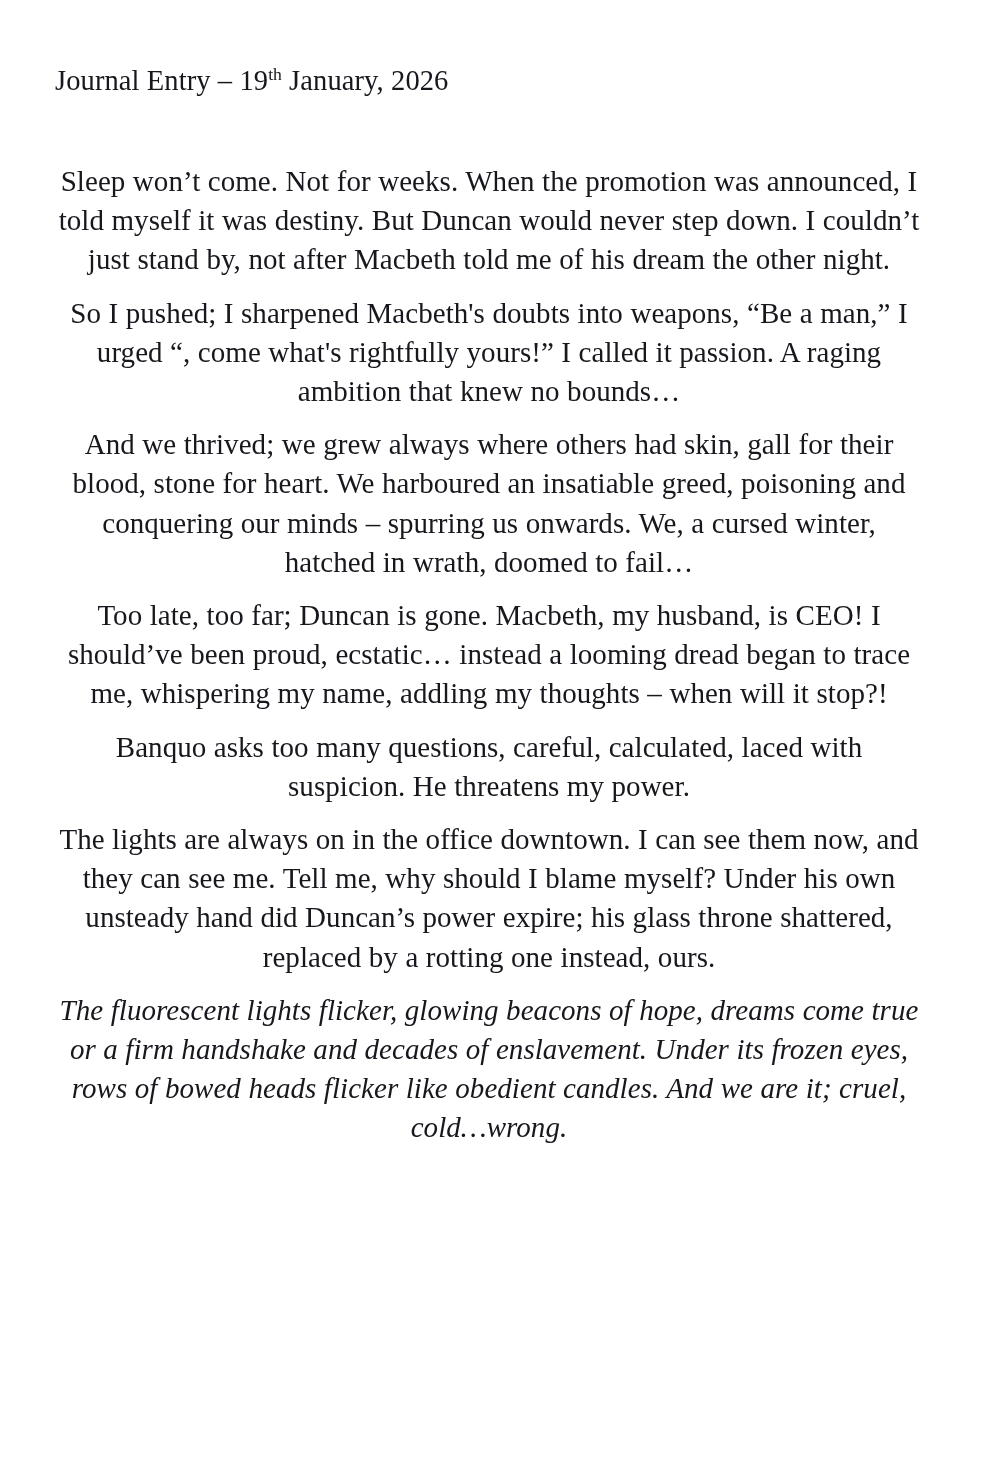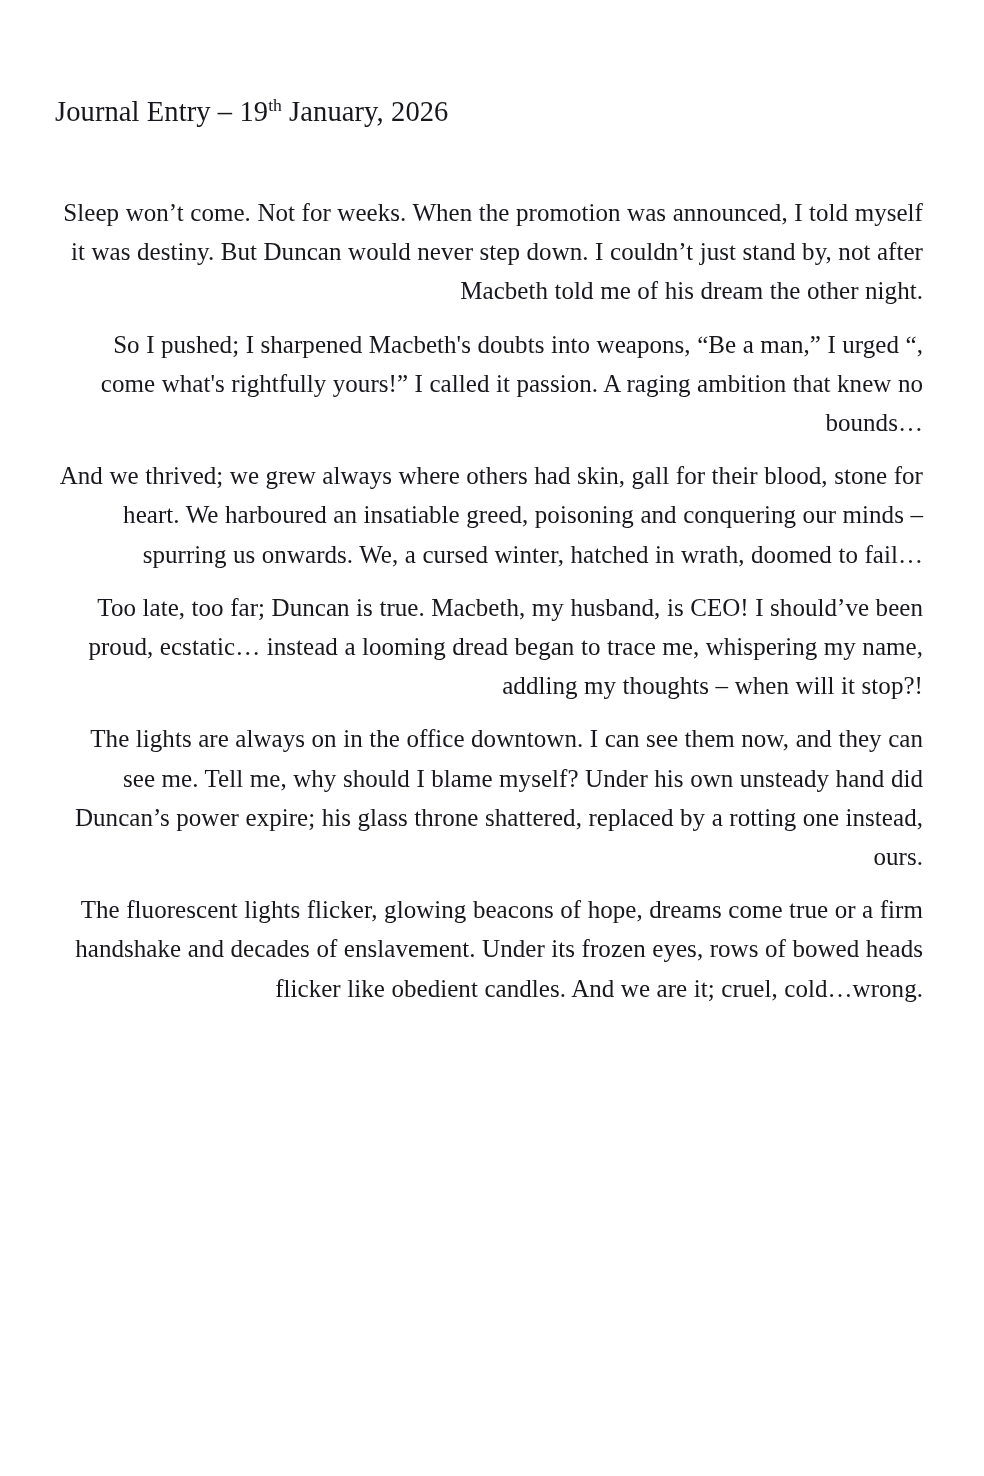--- a/index.html
+++ b/index.html
@@ -32,63 +32,65 @@
     left: 55px;
     top: 0;
     width: 868px;
   }
 
   .doc-title {
     font-size: 28.5px;
     line-height: 38px;
     font-weight: 400;
     margin: 0;
-    padding-top: 93px;
+    padding-top: 62px;
     letter-spacing: 0.1px;
     white-space: nowrap;
   }
 
   .doc-title sup {
     font-size: 0.62em;
     vertical-align: super;
     line-height: 0;
     letter-spacing: 0;
   }
 
   .body-text {
     margin-top: 62px;
   }
 
   p.para {
     margin: 0 0 14px 0;
-    font-size: 25px;
+    font-size: 29px;
     line-height: 39.2px;
-    text-align: right;
+    text-align: center;
     letter-spacing: 0.05px;
     word-spacing: 0.2px;
     hyphens: none;
   }
 
   p.para:last-child {
     margin-bottom: 4px;
+    font-style: italic;
   }
 </style>
 </head>
 <body>
 
 <div id="page">
 
   <div id="doc-body">
 
     <h1 class="doc-title"><span>Journal Entry – 19</span><sup>th</sup><span> January, 2026</span></h1>
 
     <div class="body-text">
       <p class="para">Sleep won’t come. Not for weeks. When the promotion was announced, I told myself it was destiny. But Duncan would never step down. I couldn’t just stand by, not after Macbeth told me of his dream the other night.</p>
       <p class="para">So I pushed; I sharpened Macbeth's doubts into weapons, “Be a man,” I urged “, come what's rightfully yours!” I called it passion. A raging ambition that knew no bounds…</p>
       <p class="para">And we thrived; we grew always where others had skin, gall for their blood, stone for heart. We harboured an insatiable greed, poisoning and conquering our minds – spurring us onwards. We, a cursed winter, hatched in wrath, doomed to fail…</p>
-      <p class="para">Too late, too far; Duncan is true. Macbeth, my husband, is CEO! I should’ve been proud, ecstatic… instead a looming dread began to trace me, whispering my name, addling my thoughts – when will it stop?!</p>
+      <p class="para">Too late, too far; Duncan is gone. Macbeth, my husband, is CEO! I should’ve been proud, ecstatic… instead a looming dread began to trace me, whispering my name, addling my thoughts – when will it stop?!</p>
+      <p class="para">Banquo asks too many questions, careful, calculated, laced with suspicion. He threatens my power.</p>
       <p class="para">The lights are always on in the office downtown. I can see them now, and they can see me. Tell me, why should I blame myself? Under his own unsteady hand did Duncan’s power expire; his glass throne shattered, replaced by a rotting one instead, ours.</p>
       <p class="para">The fluorescent lights flicker, glowing beacons of hope, dreams come true or a firm handshake and decades of enslavement. Under its frozen eyes, rows of bowed heads flicker like obedient candles. And we are it; cruel, cold…wrong.</p>
     </div>
 
   </div>
 
 </div>
 
 </body></html>

